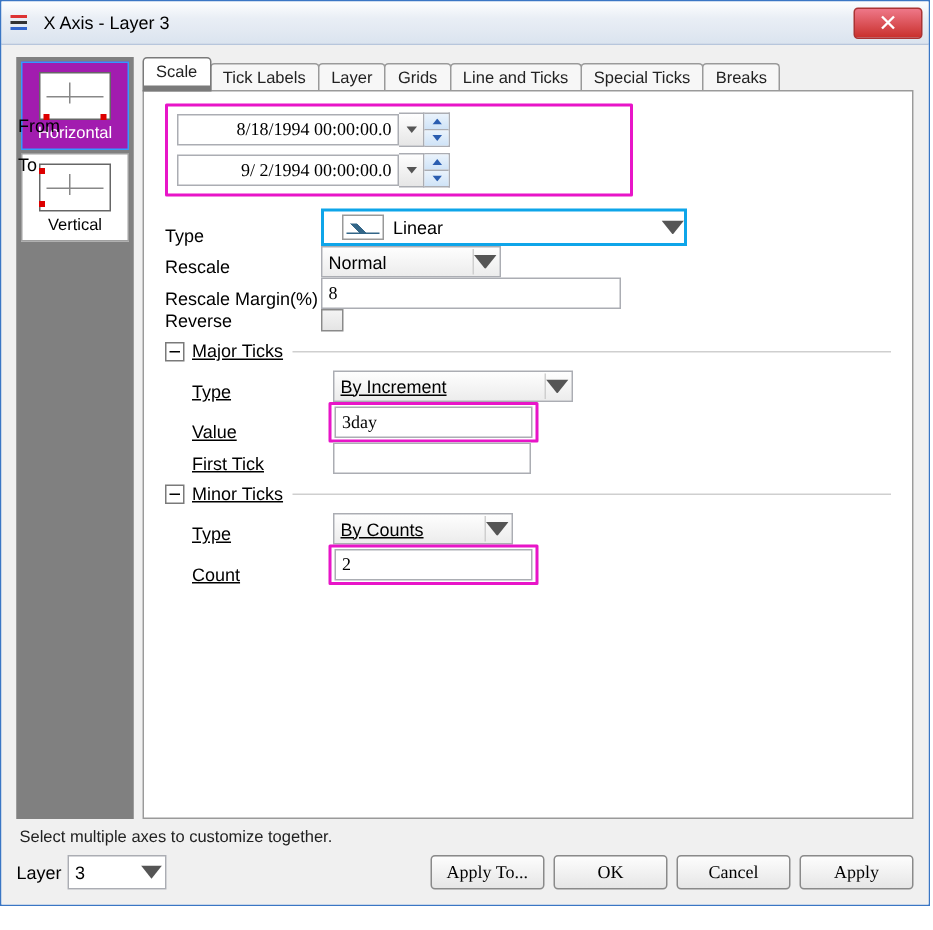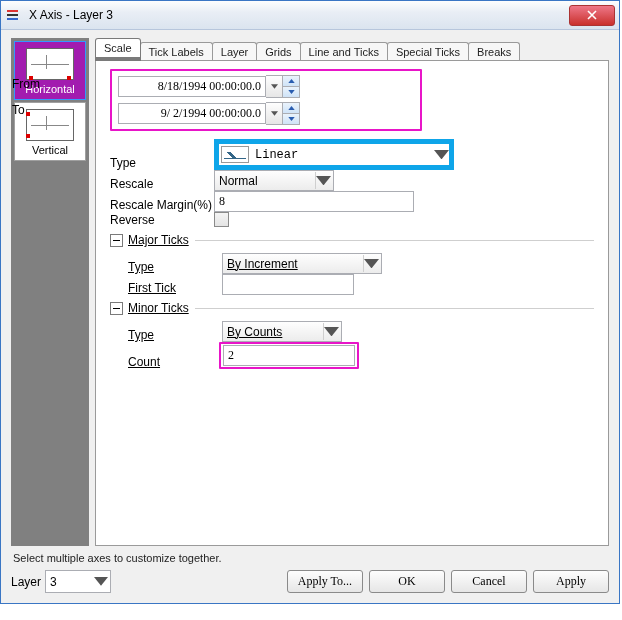--- a/index.html
+++ b/index.html
@@ -64,21 +64,21 @@
   .spinner div:first-child{border-bottom:1px solid #abadb3;}
   .spinner svg{width:7px;height:4px;}
 
   
   .select-like { border:1px solid #abadb3; background:linear-gradient(#fefefe,#ececec); height:21px; display:inline-flex; align-items:center; padding:0 2px 0 4px; box-sizing:border-box; }
   .select-like .txt { flex:1; font-size:12px; }
   .select-like .arrow { width:15px; height:17px; border-left:1px solid #cfcfcf; display:flex; align-items:center; justify-content:center; }
   .select-like.w120{width:120px;} .select-like.w168{width:160px;}
 
   
-  .type-combo { border:5px solid #0ea5e9; height:21px; width:228px; display:flex; align-items:center; background:#fff; padding-left:2px;font-family:Liberation Mono, monospace;}
+  .type-combo { border:2px solid #0ea5e9; height:21px; width:228px; display:flex; align-items:center; background:#fff; padding-left:12px;}
   .type-combo .icon { width:26px; height:15px; background:#fff; border:1px solid #999; margin-right:6px; position:relative;}
   .type-combo .icon::before{content:""; position:absolute; left:2px; right:2px; bottom:3px; height:1px; background:#368;}
   .type-combo .icon::after{content:""; position:absolute; left:2px; bottom:3px; width:60%; height:7px; background:linear-gradient(45deg, transparent 40%, #368 40% 60%, transparent 60%);}
   .type-combo .label { flex:1; font-size:12px; }
   .type-combo .arrow { width:15px; height:19px; display:flex; align-items:center; justify-content:center; }
 
   
   .group { border:none; padding:0; margin:6px 0 4px 0;text-decoration:underline;}
   .group .legend { display:flex; align-items:center; margin-bottom:6px; font-size:12px;}
   .legend .toggle { width:11px; height:11px; border:1px solid #7a7a7a; display:flex; align-items:center; justify-content:center; margin-right:5px; background:#fff;}
@@ -247,20 +247,26 @@
             <div class="form-row indent">
               <label class="left">Type</label>
               <div class="select-like w168">
                 <span class="txt">By Increment</span>
                 <span class="arrow">
                     <svg class="caret" viewBox="0 0 8 5">
                       <path d="M0 0 L8 0 L4 5 Z"></path>
                     </svg>
                   </span>
               </div>
+            </div>
+            <div class="form-row indent">
+              <label class="left">Value</label>
+              <span class="highlight-box hl-value">
+                <input type="text" class="field ro-130" value="3day" style="">
+              </span>
             </div>
             <div class="form-row indent">
               <label class="left">First Tick</label>
               <input type="text" class="field ro-130" value="" style="">
             </div>
           </div>
 
           <div class="group">
             <div class="legend">
               <span class="toggle"></span>

